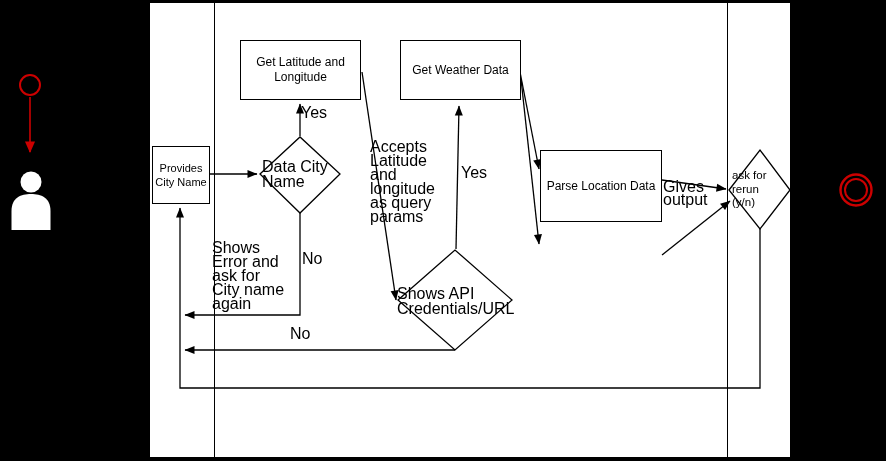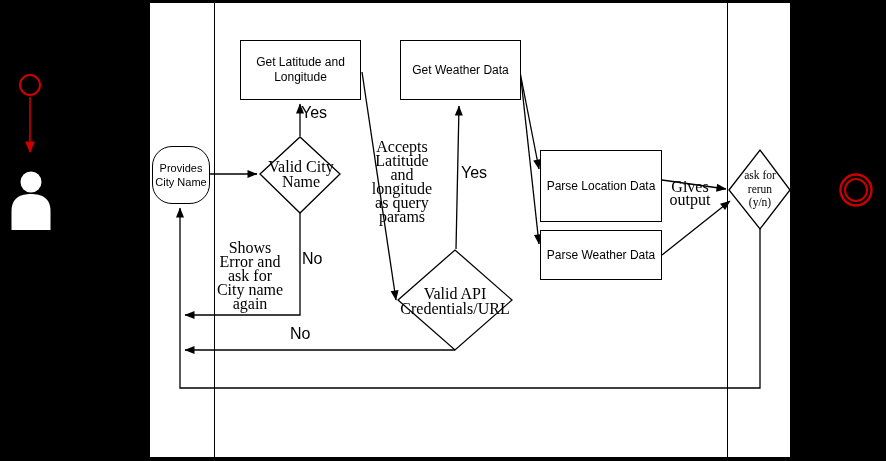--- a/index.html
+++ b/index.html
@@ -19,21 +19,21 @@
   .mkb{fill:var(--line,#000);}
   .mkr{fill:var(--accent,#c00);}
   .node{
     position:absolute;box-sizing:border-box;
     border:1.3px solid var(--line,#000);background:var(--canvas,#fff);
     display:flex;align-items:center;justify-content:center;
     text-align:center;font-size:12px;line-height:15px;white-space:pre-line;
   }
   .node.small{font-size:11px;line-height:14px;}
   .lbl{position:absolute;font-size:16px;line-height:14px;white-space:pre-line;}
-  .lbl.center{text-align:center;font-family:Liberation Serif, serif;}
+  .lbl.center{text-align:left;}
 </style>
 </head>
 <body>
 
 <div id="stage">
 
   <div class="pool"></div>
   <div class="lane" style="left:214px"></div>
   <div class="lane" style="left:727px"></div>
 
@@ -69,31 +69,30 @@
     <path class="edge" d="M456,249 L459,106" marker-end="url(#ab)"></path>
     <path class="edge" d="M520,72 L539,169" marker-end="url(#ab)"></path>
     <path class="edge" d="M521,79 L539,244" marker-end="url(#ab)"></path>
     <path class="edge" d="M662,180 L726,189" marker-end="url(#ab)"></path>
     <path class="edge" d="M662,255 L730,201" marker-end="url(#ab)"></path>
     <path class="edge" d="M300,213 L300,315 L185,315" marker-end="url(#ab)"></path>
     <path class="edge" d="M455,350 L185,350" marker-end="url(#ab)"></path>
     <path class="edge" d="M760,229 L760,388 L180,388 L180,208" marker-end="url(#ab)"></path>
   </svg>
 
-  <div class="node small" style="left:152px;top:146px;width:58px;height:58px;border-radius:20px">Provides
+  <div class="node small" style="left:152px;top:146px;width:58px;height:58px;border-radius:0">Provides
 City Name</div>
   <div class="node" style="left:240px;top:40px;width:121px;height:60px">Get Latitude and
 Longitude</div>
   <div class="node" style="left:400px;top:40px;width:121px;height:60px">Get Weather Data</div>
   <div class="node" style="left:540px;top:150px;width:122px;height:72px">Parse Location Data</div>
-  <div class="node" style="left:540px;top:230px;width:122px;height:50px">Parse Weather Data</div>
 
-  <div class="lbl center" style="left:262px;top:159px;width:78px;line-height:15px">Valid City
+  <div class="lbl center" style="left:262px;top:159px;width:78px;line-height:15px">Data City
 Name</div>
-  <div class="lbl center" style="left:397px;top:286px;width:116px;line-height:15px">Valid API
+  <div class="lbl center" style="left:397px;top:286px;width:116px;line-height:15px">Shows API
 Credentials/URL</div>
   <div class="lbl center" style="left:732px;top:169px;width:56px;font-size:11.5px;line-height:13.5px">ask for
 rerun
 (y/n)</div>
 
   <div class="lbl" style="left:301px;top:106px">Yes</div>
   <div class="lbl center" style="left:370px;top:140px;width:64px">Accepts
 Latitude
 and
 longitude

